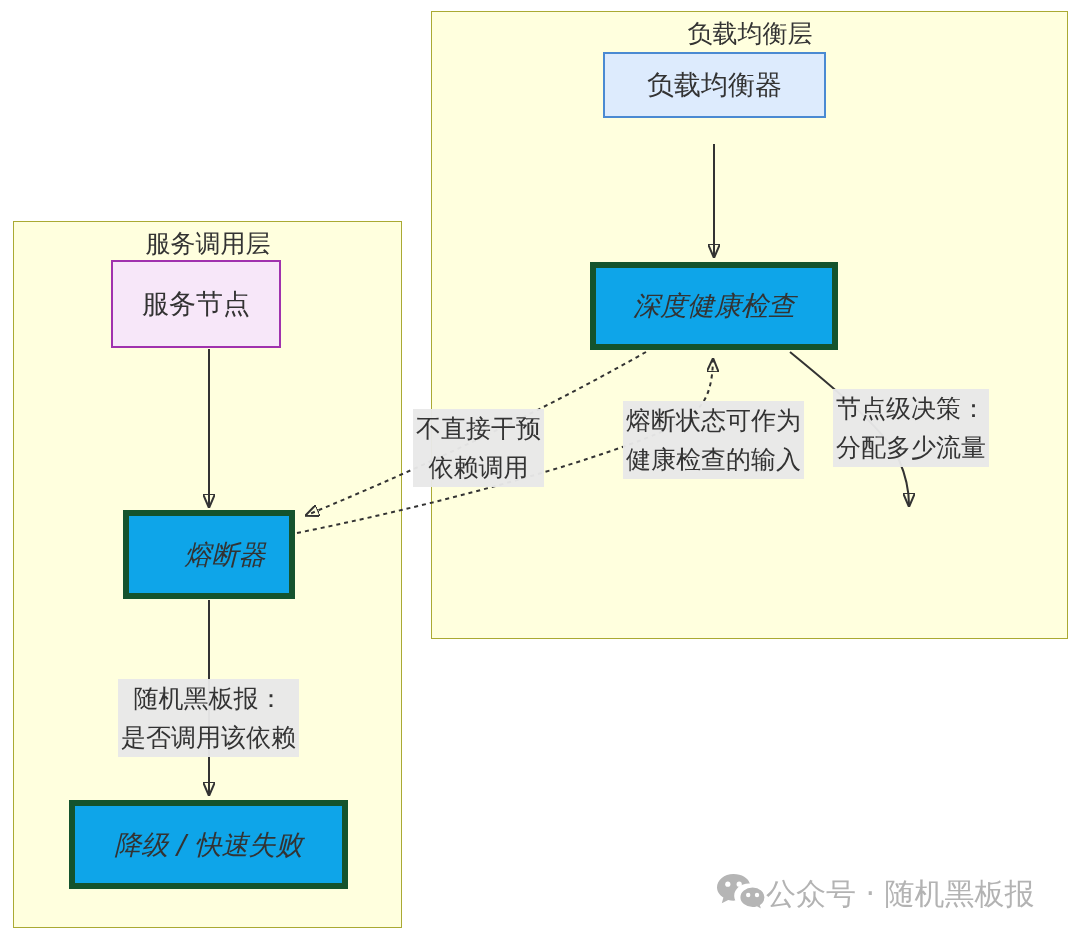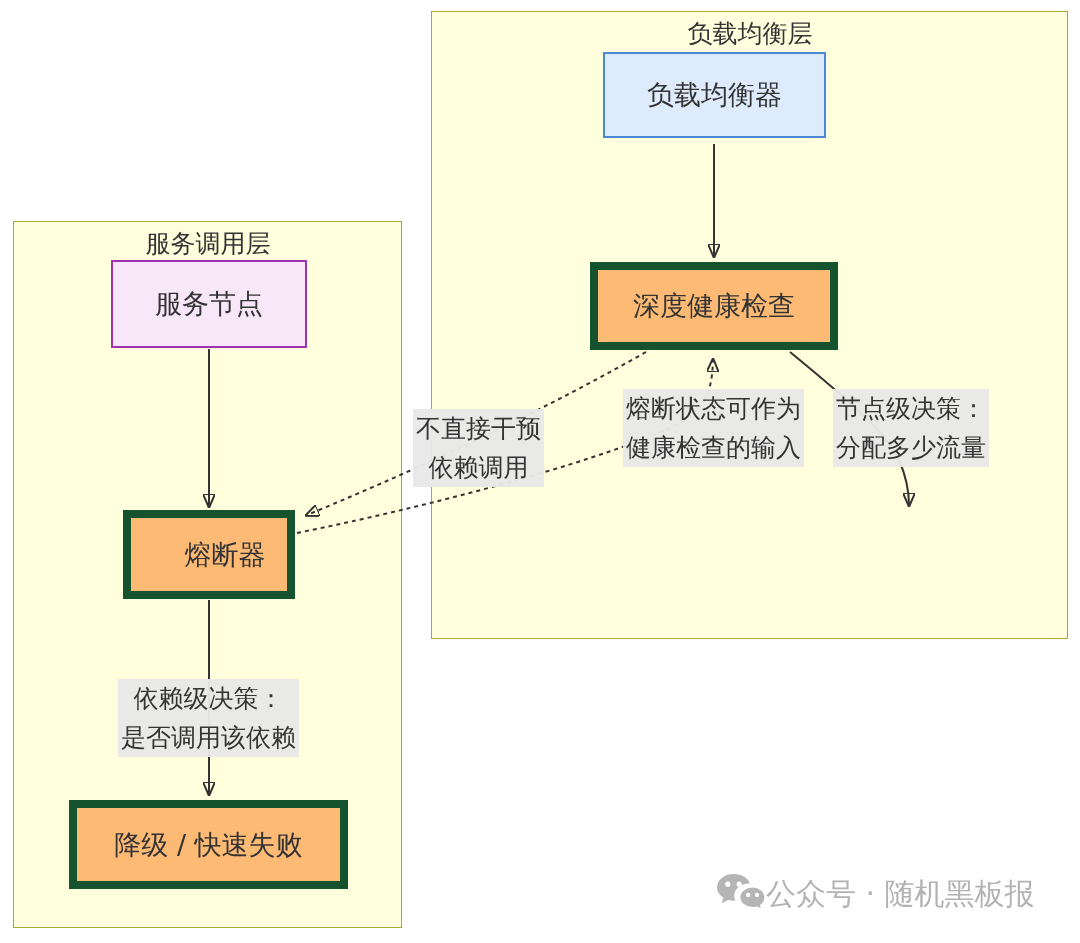--- a/index.html
+++ b/index.html
@@ -14,36 +14,36 @@
     position:absolute; transform:translateX(-50%);
     font-size:25px; color:#333; white-space:nowrap; font-weight:400;
   }
   .t-lb  { left:750px; top:17px; }
   .t-svc { left:208px; top:227px; }
   .node {
     position:absolute; box-sizing:border-box;
     display:flex; align-items:center; justify-content:center;
     font-size:27px; color:#333; text-align:center; white-space:nowrap;
   }
-  .purple { background:#fdba74; border:8px solid #14532d; }
+  .purple { background:#0ea5e9; border:6px solid #14532d;font-style:italic; }
   .blue   { background:#ddebfd; border:2px solid #4a8ad2; }
   .pink   { background:#f7e7f9; border:2px solid #a032ae; }
-  .n-loadbalancer { left:603px; top:52px;  width:223px; height:86px; }
+  .n-loadbalancer { left:603px; top:52px;  width:223px; height:66px; }
   .n-healthcheck  { left:590px; top:262px; width:248px; height:88px; }
   .n-traffic      { left:812px; top:511px; width:198px; height:88px; }
-  .n-servicenode  { left:111px; top:260px; width:196px; height:88px; }
+  .n-servicenode  { left:111px; top:260px; width:170px; height:88px; }
   .n-breaker      { left:123px; top:510px; width:172px; height:89px;padding-left:32px; }
   .n-fallback     { left:69px;  top:800px; width:279px; height:89px; }
   .edge-label {
     position:absolute; background:rgba(232,232,232,0.96); color:#333;
     font-size:25px; line-height:39px; text-align:center;
     white-space:pre-line; padding:0 3px;
   }
   .l-nodirect { left:413px; top:409px; }
-  .l-breakerinput { left:623px; top:389px; }
+  .l-breakerinput { left:623px; top:401px; }
   .l-nodedecision { left:833px; top:389px; }
   .l-depdecision { left:118px; top:679px; }
   svg.edges { position:absolute; left:0; top:0; width:1080px; height:943px; pointer-events:none; }
   svg.edges path { fill:none; stroke:#333333; stroke-width:2px; }
   svg.edges path.dashed { stroke-dasharray:4 4; }
   .watermark {
     position:absolute; left:716px; top:872px;
     display:flex; align-items:center; 
     color:#b3b3b3; font-size:30px; white-space:nowrap;
   }
@@ -77,21 +77,21 @@
   <div class="node pink n-servicenode">服务节点</div>
   <div class="node purple n-breaker">熔断器</div>
   <div class="node purple n-fallback">降级 / 快速失败</div>
 
   <div class="edge-label l-nodirect">不直接干预
 依赖调用</div>
   <div class="edge-label l-breakerinput">熔断状态可作为
 健康检查的输入</div>
   <div class="edge-label l-nodedecision">节点级决策：
 分配多少流量</div>
-  <div class="edge-label l-depdecision">依赖级决策：
+  <div class="edge-label l-depdecision">随机黑板报：
 是否调用该依赖</div>
 
   <div class="watermark">
     <span style="display:inline-flex;">
       <svg width="50" height="44" viewBox="0 0 50 44">
         <g fill="#b5b5b5">
           <path d="M17.5,2 C8.2,2 1,8 1,15.3 C1,19.6 3.4,23.2 7.4,25.6 L5.8,31.2 L12.2,27.9 C13.9,28.4 15.7,28.7 17.5,28.7 C18.1,28.7 18.7,28.66 19.3,28.6 C18.6,27.2 18.2,25.6 18.2,24 C18.2,17 24.9,11.6 32.8,11.6 C33.2,11.6 33.6,11.6 33.9,11.64 C32.4,6.1 25.7,2 17.5,2 Z"></path>
           <circle cx="11.8" cy="12.2" r="2.6" fill="#ffffff"></circle>
           <circle cx="23.2" cy="12.2" r="2.6" fill="#ffffff"></circle>
           <path d="M36.6,14.6 C29.3,14.6 23.4,19.4 23.4,25.3 C23.4,31.2 29.3,36 36.6,36 C38.1,36 39.5,35.8 40.8,35.4 L46.4,38.3 L45,33.5 C47.7,31.6 49.4,28.6 49.4,25.3 C49.4,19.4 43.8,14.6 36.6,14.6 Z" stroke="#ffffff" stroke-width="2"></path>

